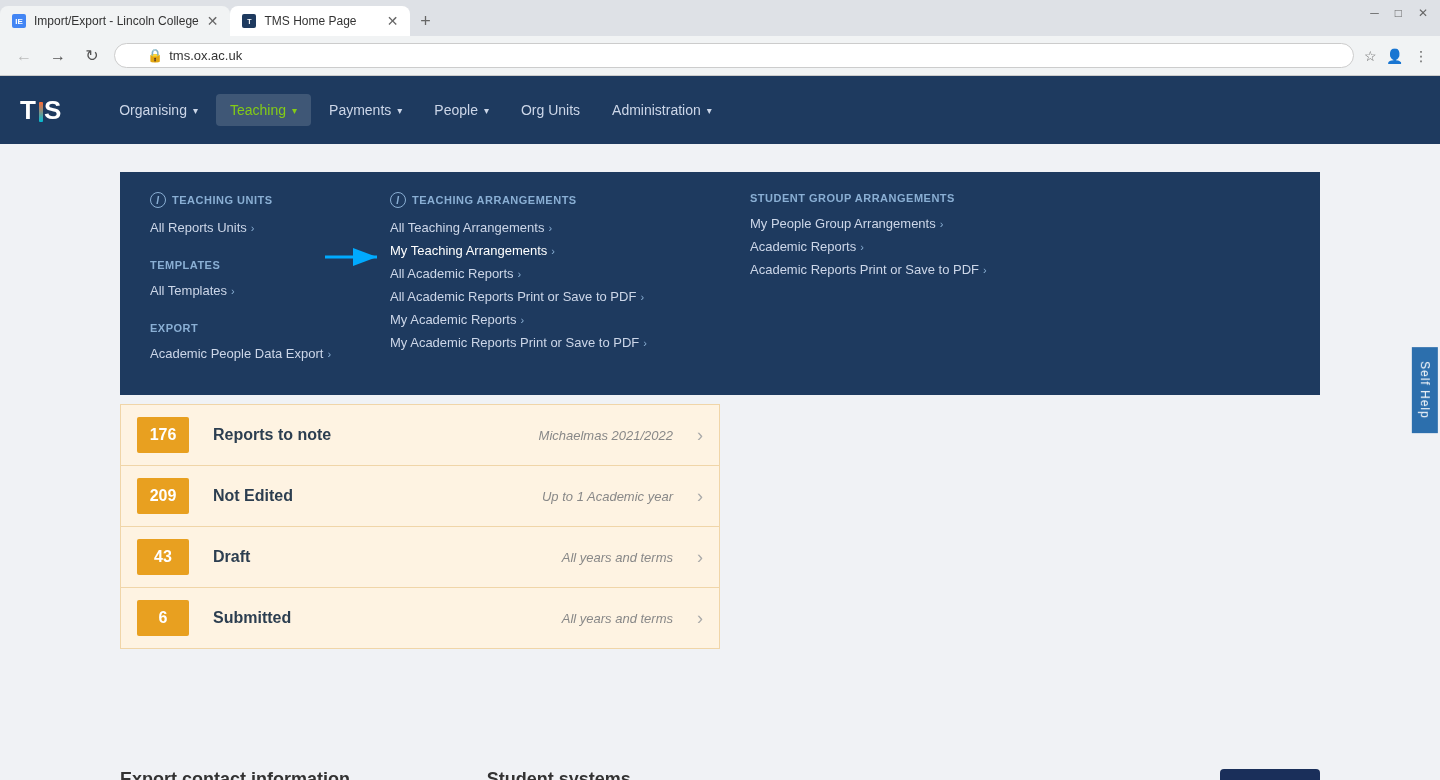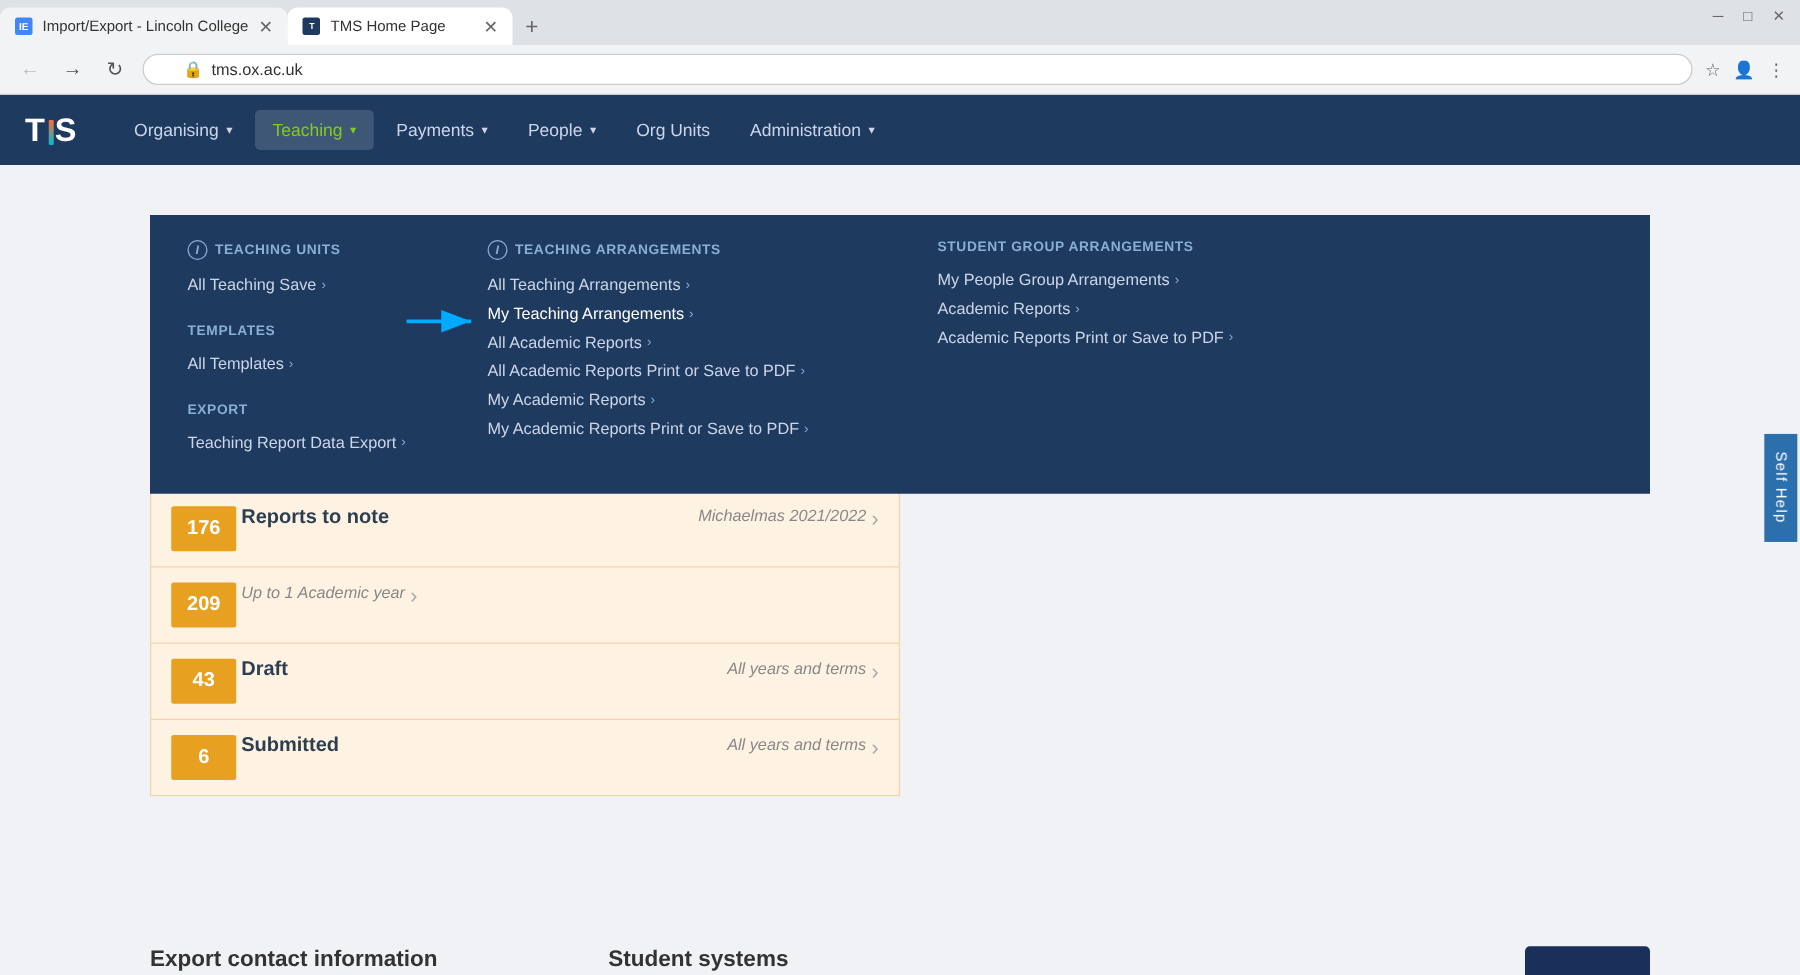--- a/index.html
+++ b/index.html
@@ -117,25 +117,25 @@
 
     
     .app-wrapper {
       width: 1440px;
       background: #f0f2f5;
     }
 
     
     .navbar {
       background: #1e3a5f;
-      height: 56px;
+      height: 68px;
       display: flex;
       align-items: center;
       padding: 0 20px;
-      gap: 0;
+      gap: 12px;
     }
     .navbar-logo {
       display: flex;
       align-items: center;
       margin-right: 30px;
     }
     .logo-text {
       font-size: 26px;
       font-weight: bold;
       color: white;
@@ -239,24 +239,25 @@
     
     .report-cards {
       max-width: 600px;
       display: flex;
       flex-direction: column;
       gap: 0;
     }
 
     .report-card {
       display: flex;
+      align-items: center;
       background: #fef3e2;
       border: 1px solid #f0d5a8;
       padding: 12px 16px;
-      gap: 4px;
+      gap: 24px;
       cursor: pointer;
     }
     .report-card:not(:last-child) {
       border-bottom: none;
     }
 
     .report-count {
       background: #e8a020;
       color: white;
       font-weight: bold;
@@ -423,40 +424,40 @@
     </div>
 
     <div class="dropdown-overlay">
 
       <div class="dropdown-col">
         <div class="dropdown-section-label">
           <span class="info-icon">i</span>
           <span>TEACHING UNITS</span>
         </div>
         <div class="dropdown-link">
-          <span>All Teaching Save</span>
+          <span>All Reports Units</span>
           <span class="arrow">›</span>
         </div>
 
         <div style="margin-top:20px;">
           <div class="dropdown-section-label">
             <span>TEMPLATES</span>
           </div>
           <div class="dropdown-link">
             <span>All Templates</span>
             <span class="arrow">›</span>
           </div>
         </div>
 
         <div class="dropdown-export-section">
           <div class="dropdown-section-label">
             <span>EXPORT</span>
           </div>
           <div class="dropdown-link">
-            <span>Teaching Report Data Export</span>
+            <span>Academic People Data Export</span>
             <span class="arrow">›</span>
           </div>
         </div>
       </div>
 
       <div class="dropdown-col" style="min-width:280px; position:relative;">
         <div class="dropdown-section-label">
           <span class="info-icon">i</span>
           <span>TEACHING ARRANGEMENTS</span>
         </div>
@@ -526,20 +527,21 @@
 
         <div class="report-card">
           <div class="report-count">176</div>
           <div class="report-label">Reports to note</div>
           <div class="report-sublabel">Michaelmas 2021/2022</div>
           <div class="report-chevron">›</div>
         </div>
 
         <div class="report-card">
           <div class="report-count">209</div>
+          <div class="report-label">Not Edited</div>
           <div class="report-sublabel">Up to 1 Academic year</div>
           <div class="report-chevron">›</div>
         </div>
 
         <div class="report-card">
           <div class="report-count">43</div>
           <div class="report-label">Draft</div>
           <div class="report-sublabel">All years and terms</div>
           <div class="report-chevron">›</div>
         </div>

